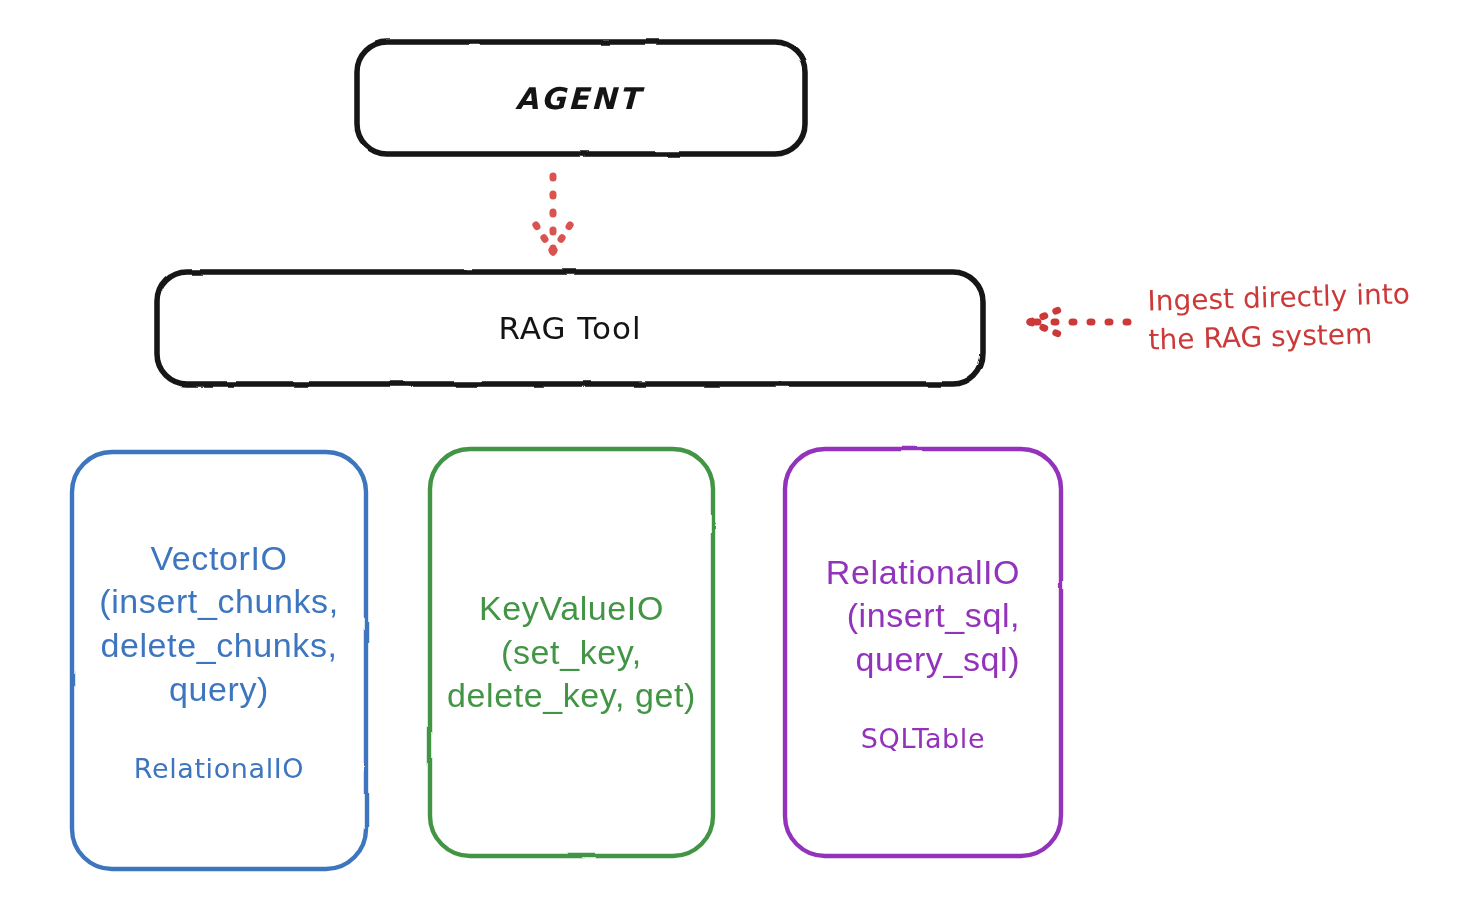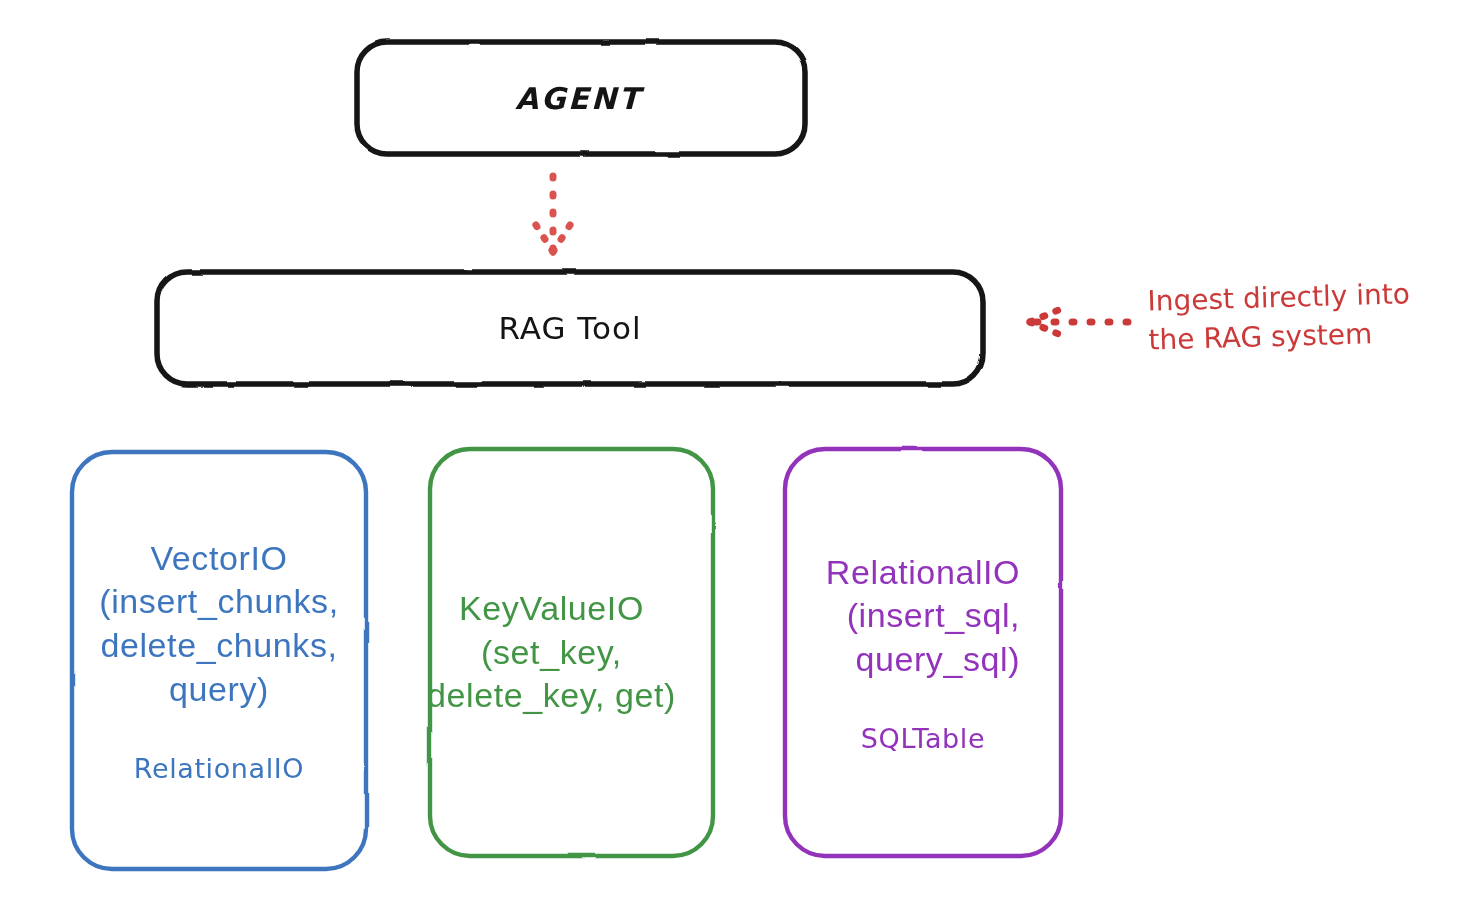--- a/index.html
+++ b/index.html
@@ -68,21 +68,21 @@
   .store-node {
     padding: 0 14px;
   }
   #vector-node {
     left: 72px;
     top: 452px;
     width: 294px;
     height: 417px;
   }
   #keyvalue-node {
-    left: 410px;
+    left: 430px;
     top: 449px;
     width: 283px;
     height: 407px;
   }
   #relational-node {
     left: 785px;
     top: 449px;
     width: 276px;
     height: 407px;
     text-align: right;

